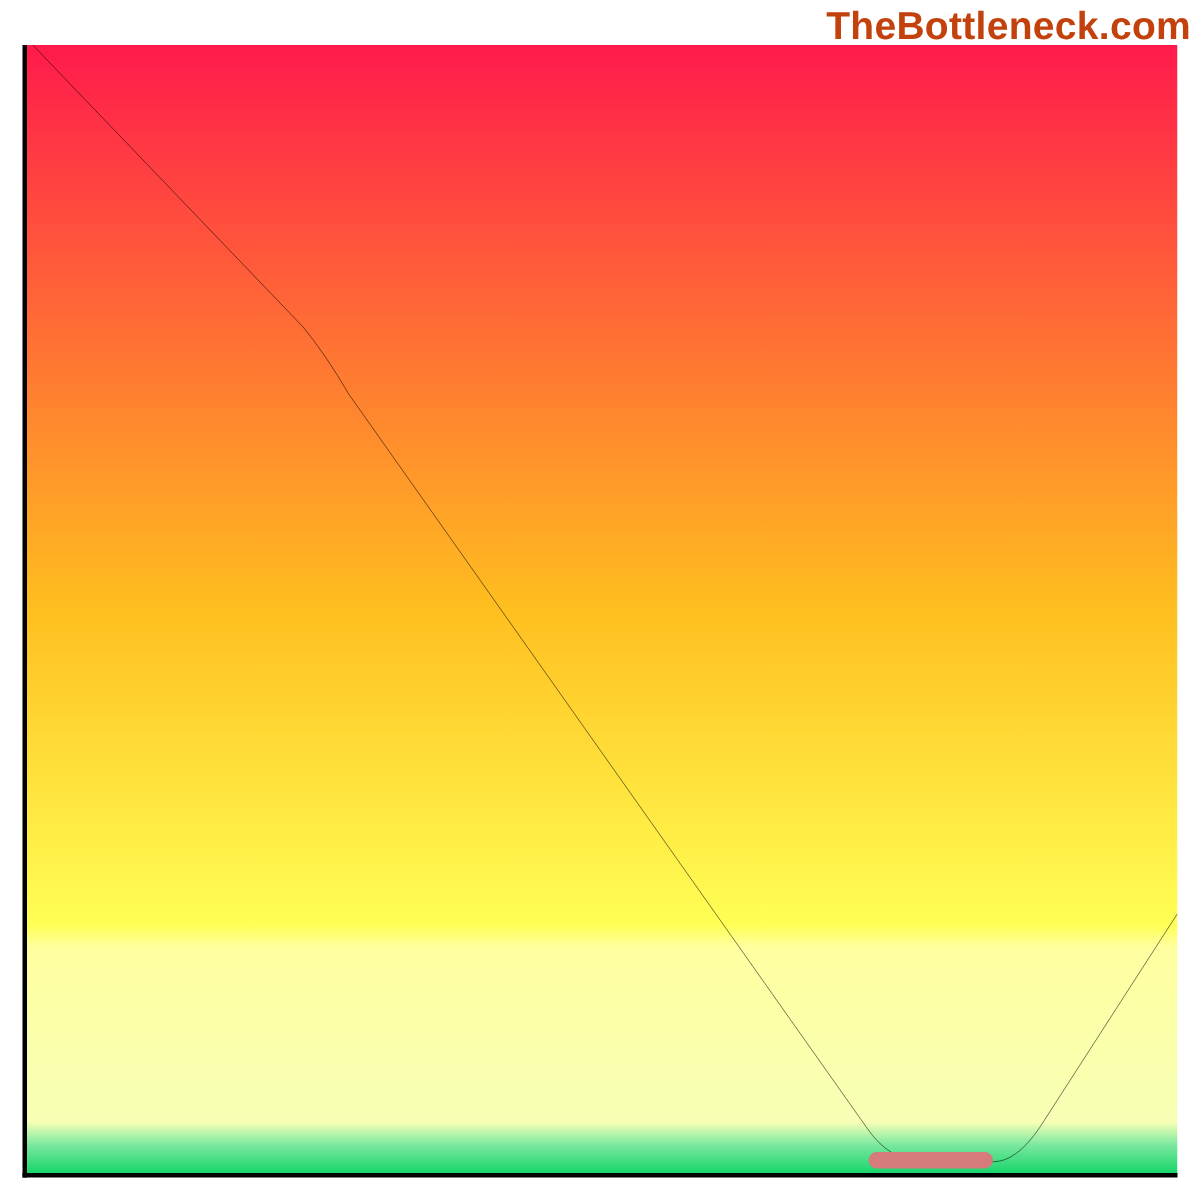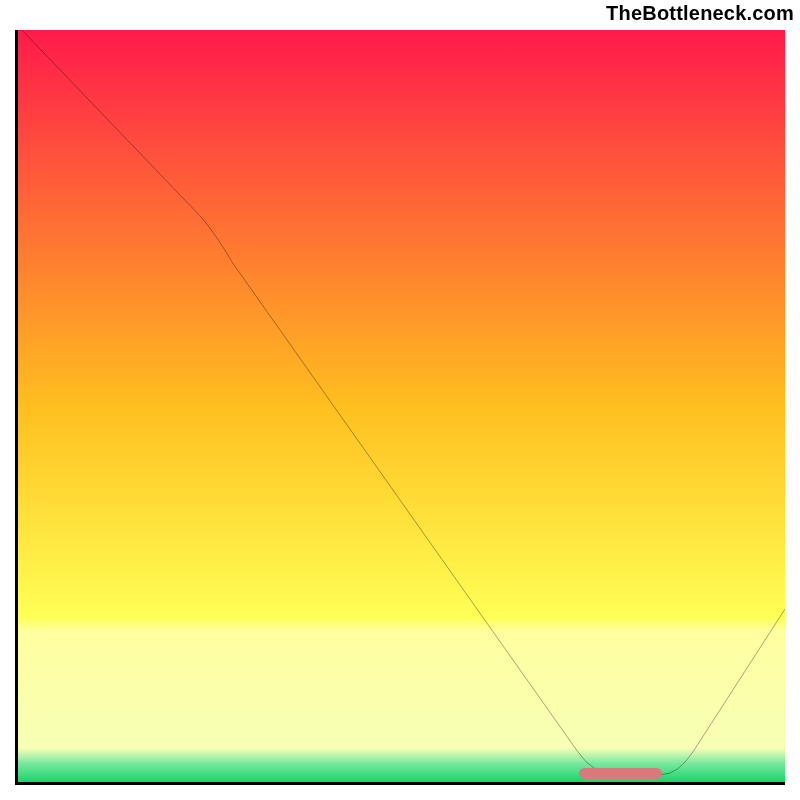--- a/index.html
+++ b/index.html
@@ -12,23 +12,23 @@
   }
   .stage {
     position: relative;
     width: 800px;
     height: 800px;
   }
   .watermark {
     position: absolute;
     top: 2px;
     right: 6px;
-    font-size: 20px;
+    font-size: 26px;
     font-weight: 600;
-    color: #000000;
+    color: #c2410c;
     letter-spacing: 0.2px;
     user-select: none;
   }
   .plot-wrap {
     position: absolute;
     left: 15px;
     top: 30px;
     width: 770px;
     height: 755px;
     border-left: 3px solid #000;

